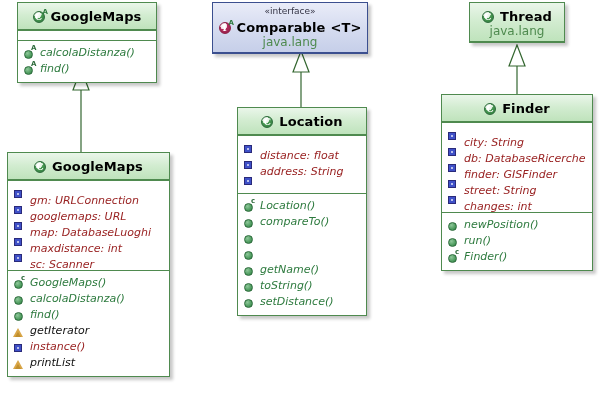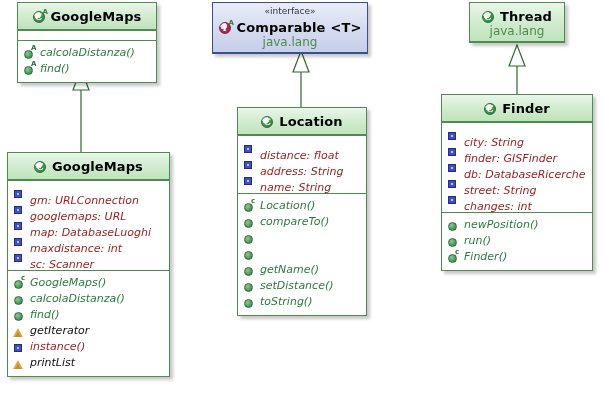--- a/index.html
+++ b/index.html
@@ -275,21 +275,20 @@
       <div class="member attr">
         <span class="ico sq"></span>
         <span class="lbl">distance: float</span>
       </div>
       <div class="member attr">
         <span class="ico sq"></span>
         <span class="lbl">address: String</span>
       </div>
       <div class="member attr">
         <span class="ico sq"></span>
-        <span class="lbl">name: String</span>
       </div>
     </div>
     <div class="compartment">
       <div class="member meth">
         <span class="ico circ">
             <span class="sup">c</span>
           </span>
         <span class="lbl">Location()</span>
       </div>
       <div class="member meth">
@@ -301,26 +300,26 @@
       </div>
       <div class="member meth">
         <span class="ico circ"></span>
       </div>
       <div class="member meth">
         <span class="ico circ"></span>
         <span class="lbl">getName()</span>
       </div>
       <div class="member meth">
         <span class="ico circ"></span>
+        <span class="lbl">toString()</span>
+      </div>
+      <div class="member meth">
+        <span class="ico circ"></span>
         <span class="lbl">setDistance()</span>
       </div>
-      <div class="member meth">
-        <span class="ico circ"></span>
-        <span class="lbl">toString()</span>
-      </div>
     </div>
   </div>
 
   <div class="umlbox" style="left:469px;top:2px;width:96px;">
     <div class="hdr">
       <span class="cname">
         <span class="typeico cls">
           <span class="disc"></span>
           <span class="glyph">C</span>
         </span><span>Thread</span>
@@ -338,28 +337,28 @@
         </span><span>Finder</span>
       </span>
     </div>
     <div class="compartment">
       <div class="member attr">
         <span class="ico sq"></span>
         <span class="lbl">city: String</span>
       </div>
       <div class="member attr">
         <span class="ico sq"></span>
+        <span class="lbl">db: DatabaseRicerche</span>
+      </div>
+      <div class="member attr">
+        <span class="ico sq"></span>
         <span class="lbl">finder: GISFinder</span>
       </div>
       <div class="member attr">
         <span class="ico sq"></span>
-        <span class="lbl">db: DatabaseRicerche</span>
-      </div>
-      <div class="member attr">
-        <span class="ico sq"></span>
         <span class="lbl">street: String</span>
       </div>
       <div class="member attr">
         <span class="ico sq"></span>
         <span class="lbl">changes: int</span>
       </div>
     </div>
     <div class="compartment">
       <div class="member meth">
         <span class="ico circ"></span>

